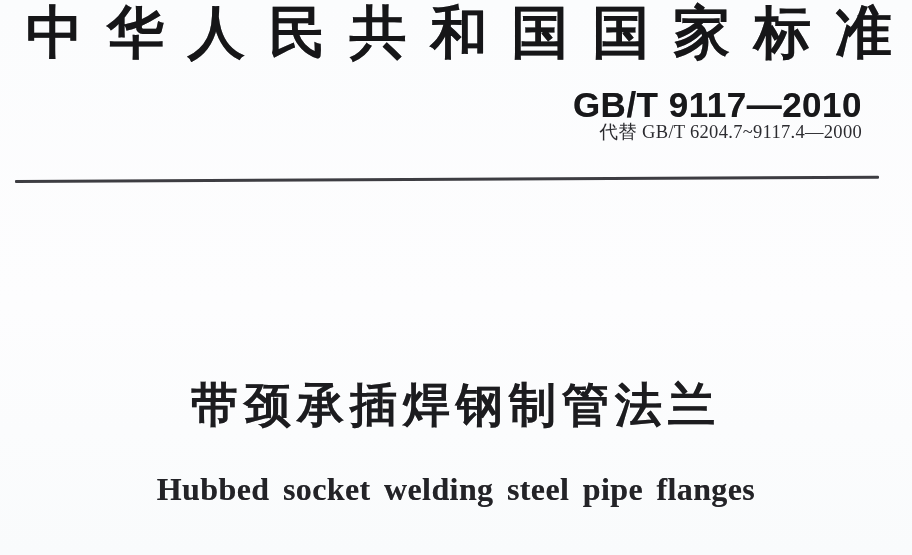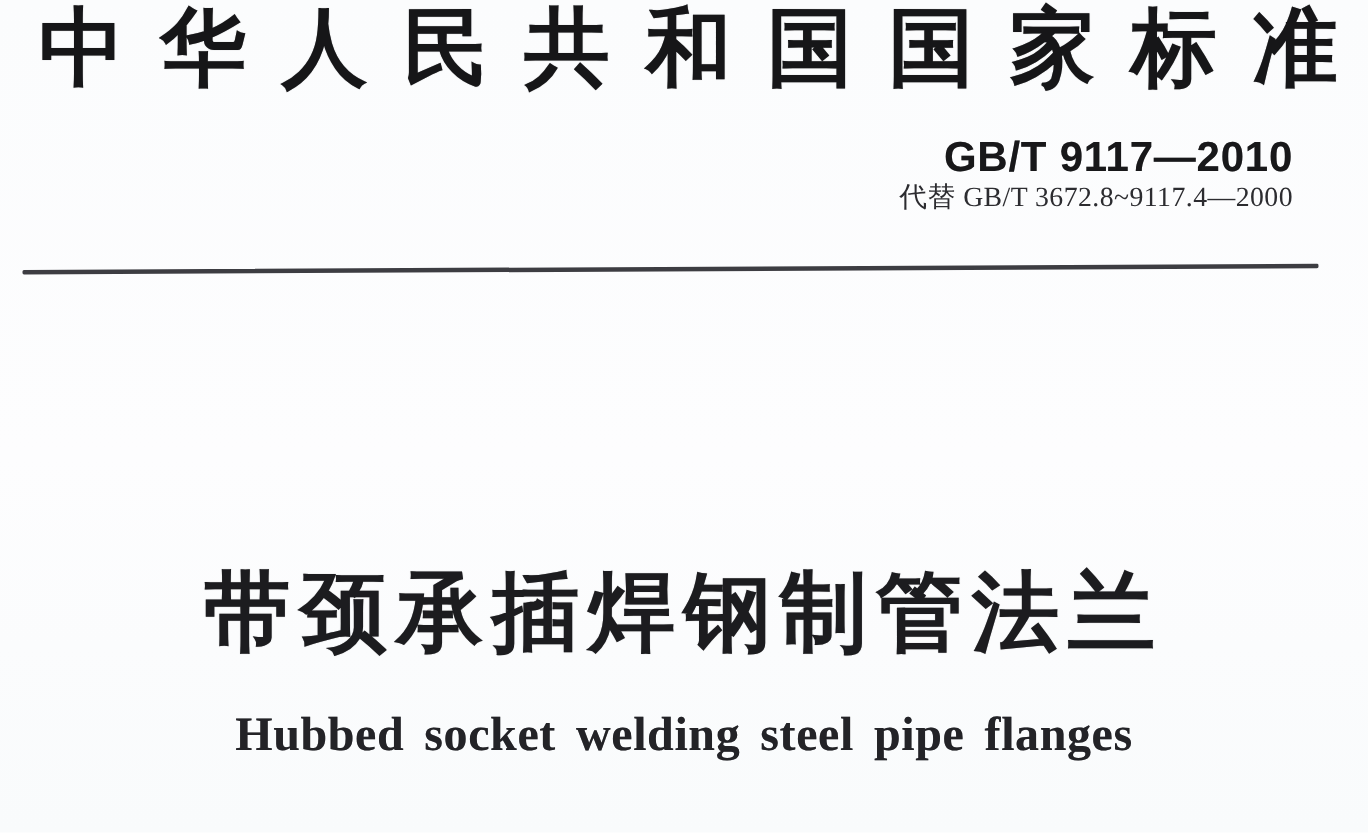--- a/index.html
+++ b/index.html
@@ -37,21 +37,21 @@
   
   .code-block {
     position: absolute;
     top: 89px;
     right: 50px;
     text-align: right;
   }
   .std-code {
     font-family: "Liberation Sans", "DejaVu Sans", sans-serif;
     font-weight: bold;
-    font-size: 28px;
+    font-size: 35px;
     line-height: 31px;
     letter-spacing: 0.5px;
     color: #18181a;
     text-shadow: 0 0 0.4px rgba(20,20,22,0.5);
   }
   .replaces {
     font-family: "Liberation Serif", "DejaVu Serif", serif;
     font-weight: normal;
     font-size: 18.5px;
     line-height: 22px;
@@ -71,23 +71,23 @@
     transform-origin: left center;
     border-radius: 1px;
   }
   
   .title-zh {
     position: absolute;
     top: 381px;
     left: 0;
     width: 100%;
     text-align: center;
-    font-family: Liberation Serif, serif;
+    font-family: Liberation Mono, monospace;
     font-weight: bold;
-    font-size: 58px;
+    font-size: 47px;
     line-height: 56px;
     letter-spacing: 6px;
     color: #1c1c1f;
     text-shadow: 0 0 0.5px rgba(25,25,28,0.5);
     white-space: nowrap;
   }
   
   .title-en {
     position: absolute;
     top: 474px;
@@ -119,21 +119,21 @@
       <span>和</span>
       <span>国</span>
       <span>国</span>
       <span>家</span>
       <span>标</span>
       <span>准</span>
     </h1>
 
   <div class="code-block">
     <div class="std-code">GB/T 9117—2010</div>
-    <div class="replaces">代替 GB/T 3672.8~9117.4—2000</div>
+    <div class="replaces">代替 GB/T 6204.7~9117.4—2000</div>
   </div>
 
   <div class="header-rule"></div>
 
   <h2 class="title-zh">带颈承插焊钢制管法兰</h2>
 
   <p class="title-en">Hubbed socket welding steel pipe flanges</p>
 
 </div>
 

